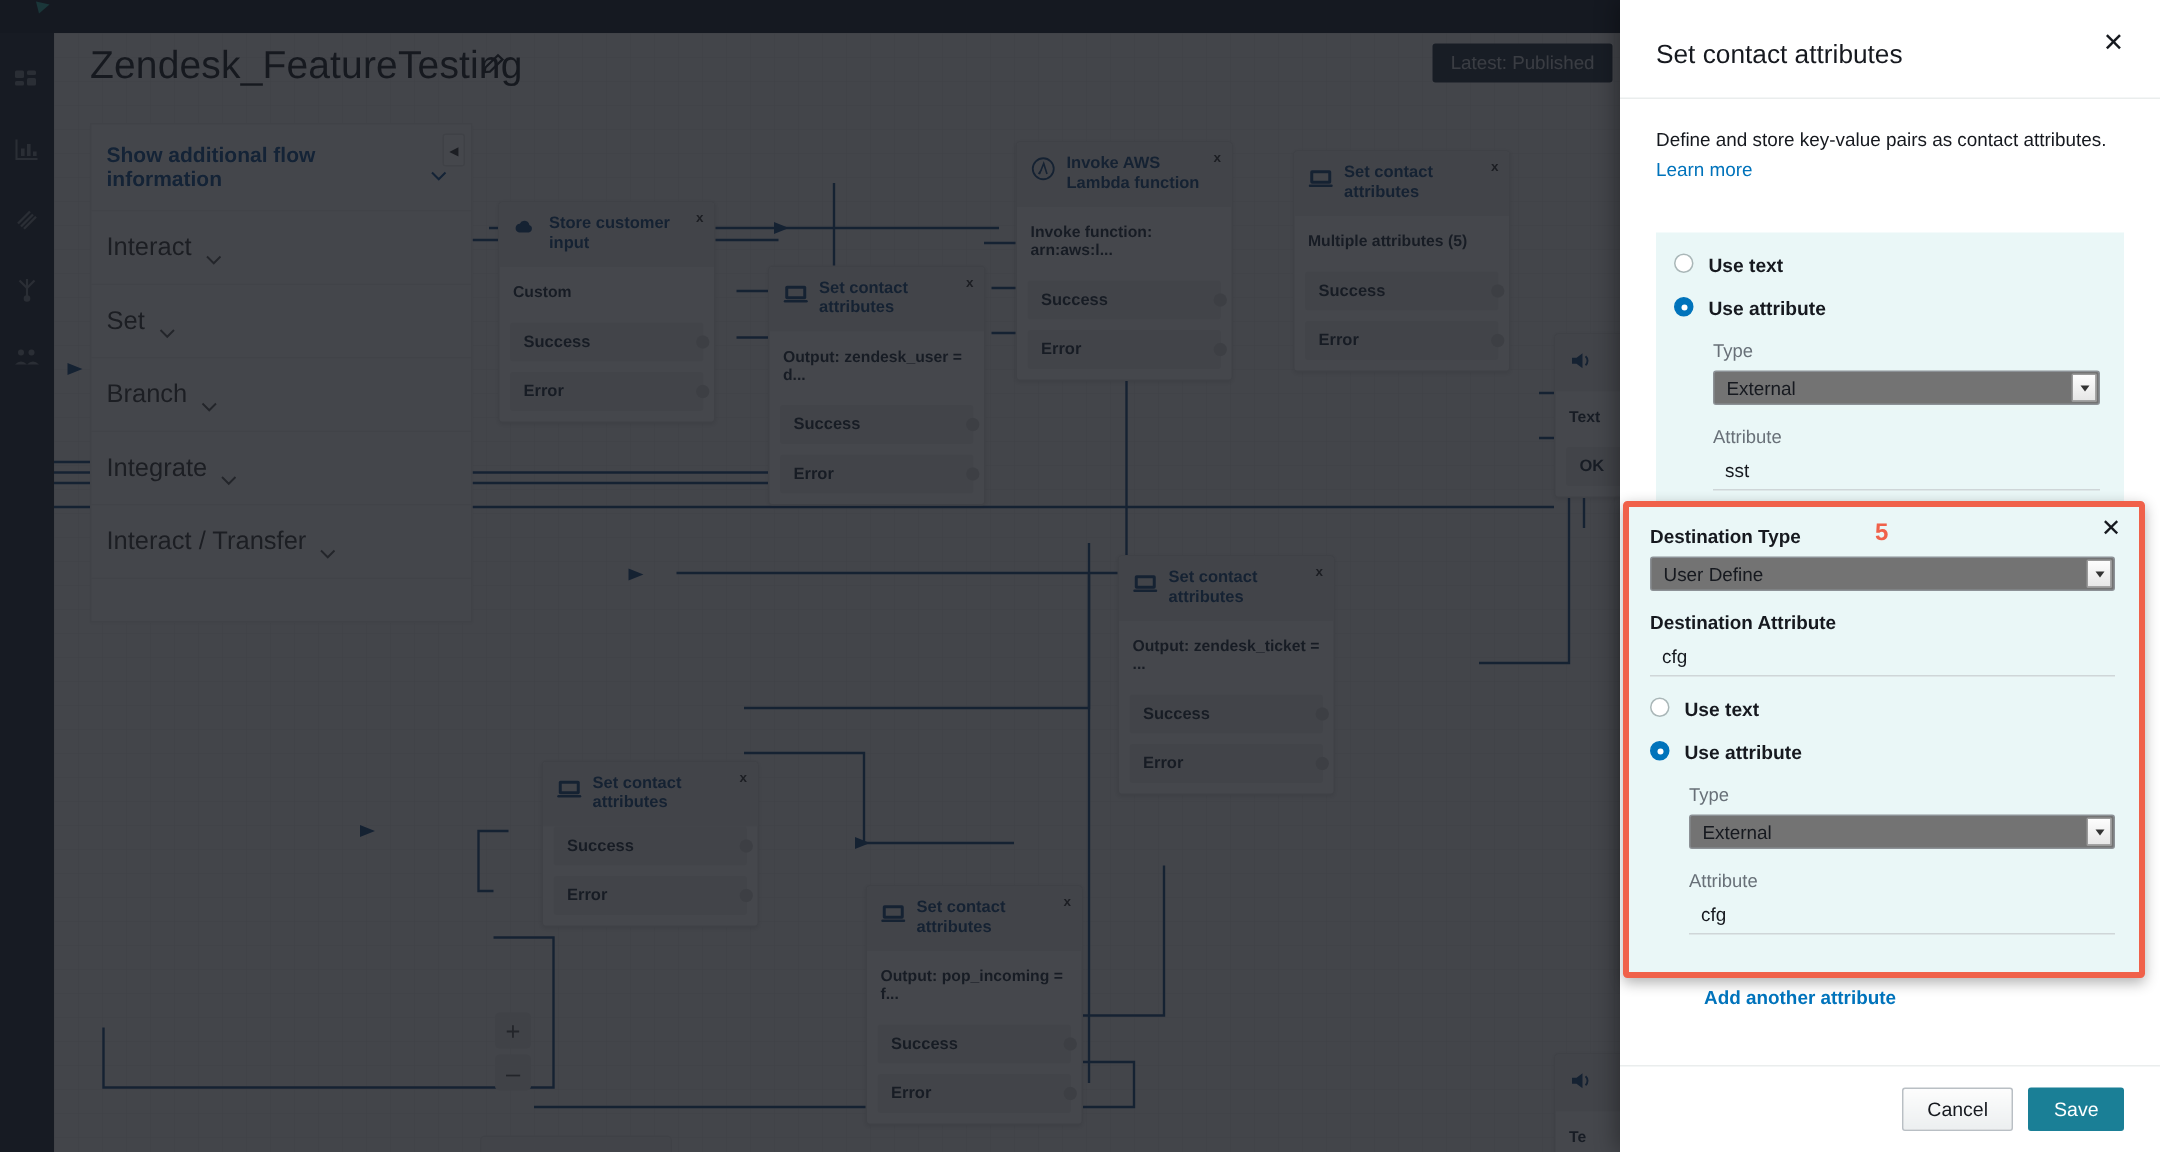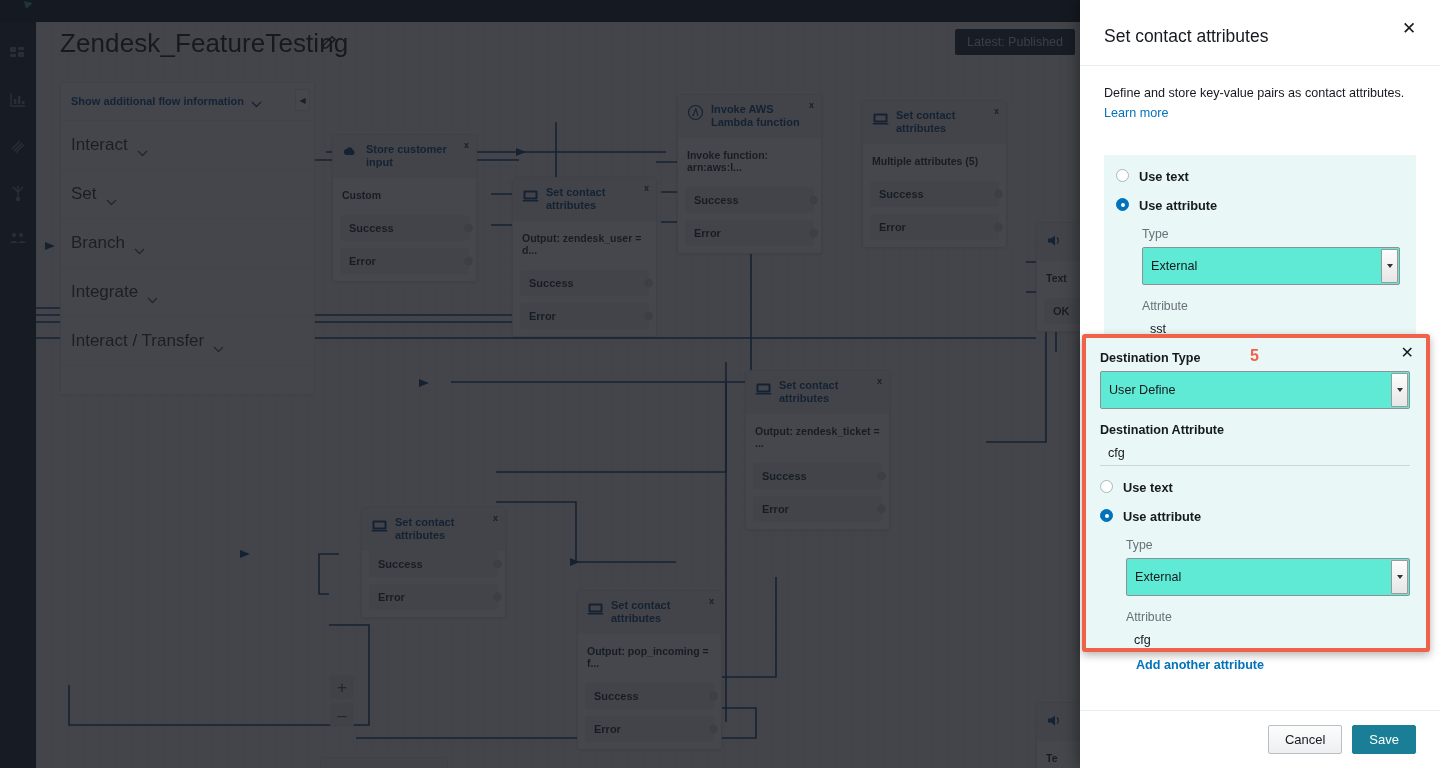--- a/index.html
+++ b/index.html
@@ -53,21 +53,21 @@
   }
 
   
   .flow-panel {
     position: absolute; left: 60px; top: 82px; width: 255px;
     background: #fbfbfb; border: 1px solid #e4e4e4;
     box-shadow: 0 1px 2px rgba(0,0,0,.06);
   }
   .flow-panel-top {
     padding: 12px 16px 13px 10px;
-    font-size: 11px; font-weight: 700; color: #0a4a8f;
+    font-size: 14px; font-weight: 700; color: #0a4a8f;
     display: flex; align-items: center; gap: 7px;
   }
   .flow-sec {
     border-top: 1px solid #e9e9e9;
     padding: 14px 10px; font-size: 17px; color: #333;
     display: flex; align-items: center; gap: 9px;
   }
   .chev { display: inline-block; width: 11px; height: 7px; }
   .collapse-tab {
     position: absolute; right: 4px; top: 6px;
@@ -159,22 +159,22 @@
     content: ""; position: absolute; left: 50%; top: 50%;
     width: 4px; height: 4px; border-radius: 50%; background: #fff;
     transform: translate(-50%,-50%);
   }
   .radio-label { font-size: 12.8px; color: #16191f; font-weight: 700; }
   .field-group { padding-left: 26px; }
   .field-label { font-size: 12.3px; color: #687078; margin-bottom: 6px; }
   .field-label.strong { color: #16191f; font-weight: 700; font-size: 12.6px; }
 
   .select-wrap {
-    position: relative; background: #5eead4; border: 1px solid #8c9196;
-    border-radius: 2px; height: 38px; display: flex; align-items: center;
+    position: relative; background: #737373; border: 1px solid #8c9196;
+    border-radius: 2px; height: 23px; display: flex; align-items: center;
     margin-bottom: 14px;
   }
   .select-wrap .sel-val {
     font-size: 12.6px; color: #16191f; padding-left: 8px;
     font-family: "Liberation Sans", sans-serif;
   }
   .select-btn {
     position: absolute; right: 1px; top: 1px; bottom: 1px; width: 17px;
     background: linear-gradient(#fdfdfd,#e6e6e6);
     border: 1px solid #9a9a9a; border-radius: 1px;

